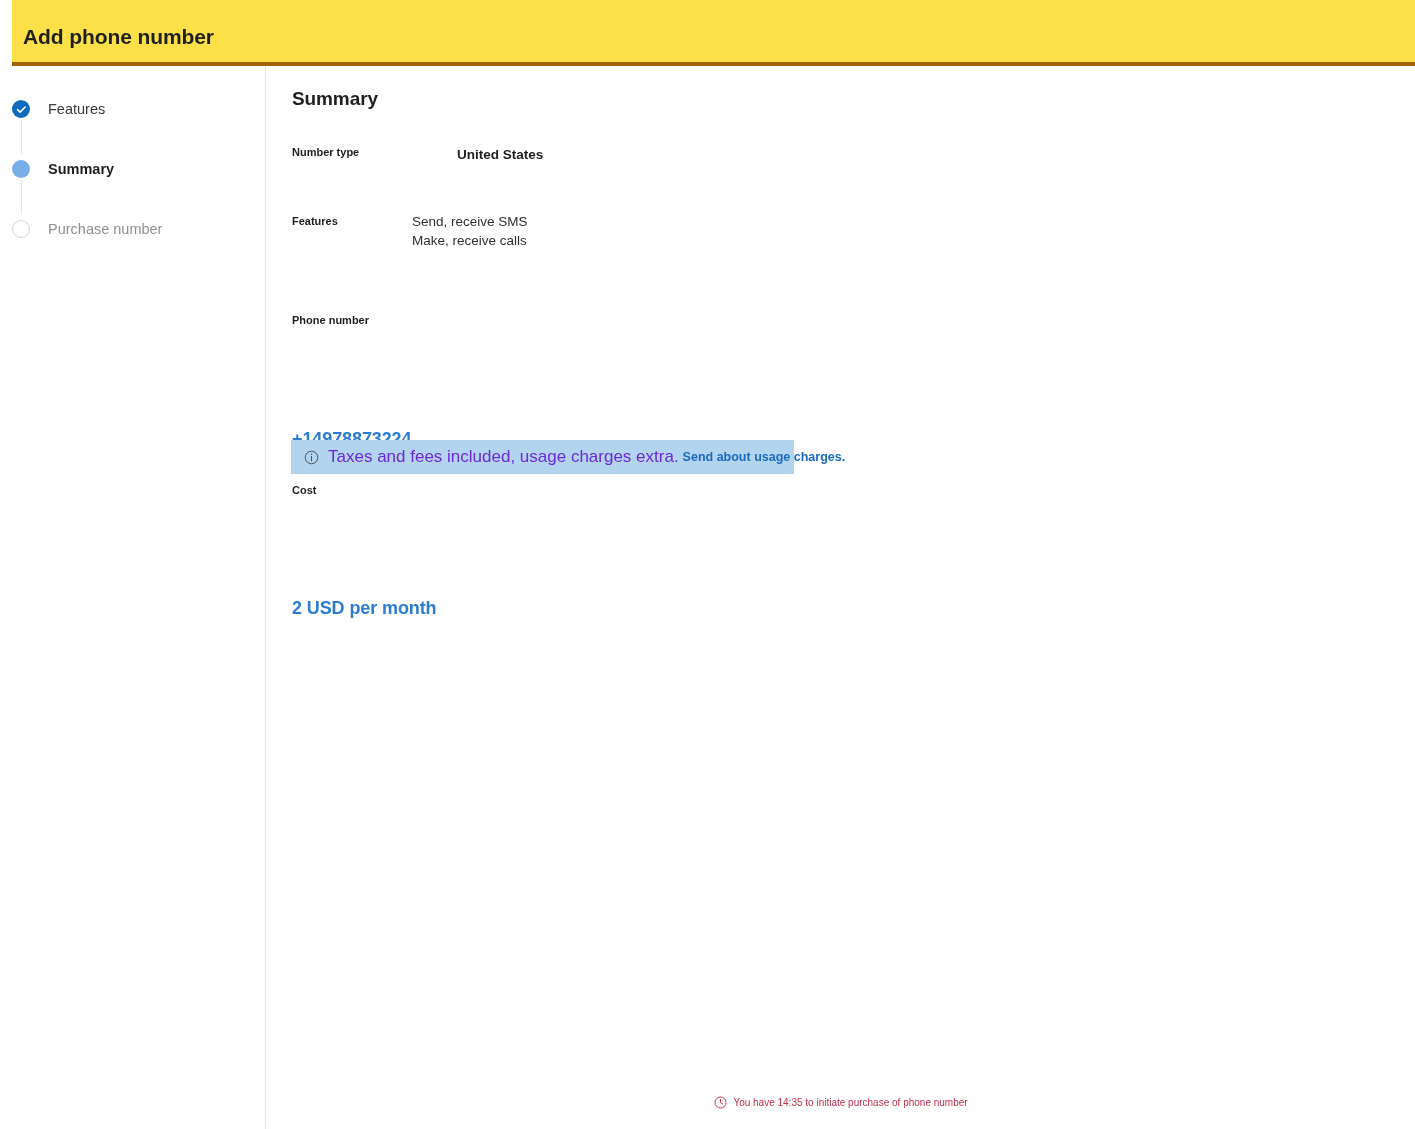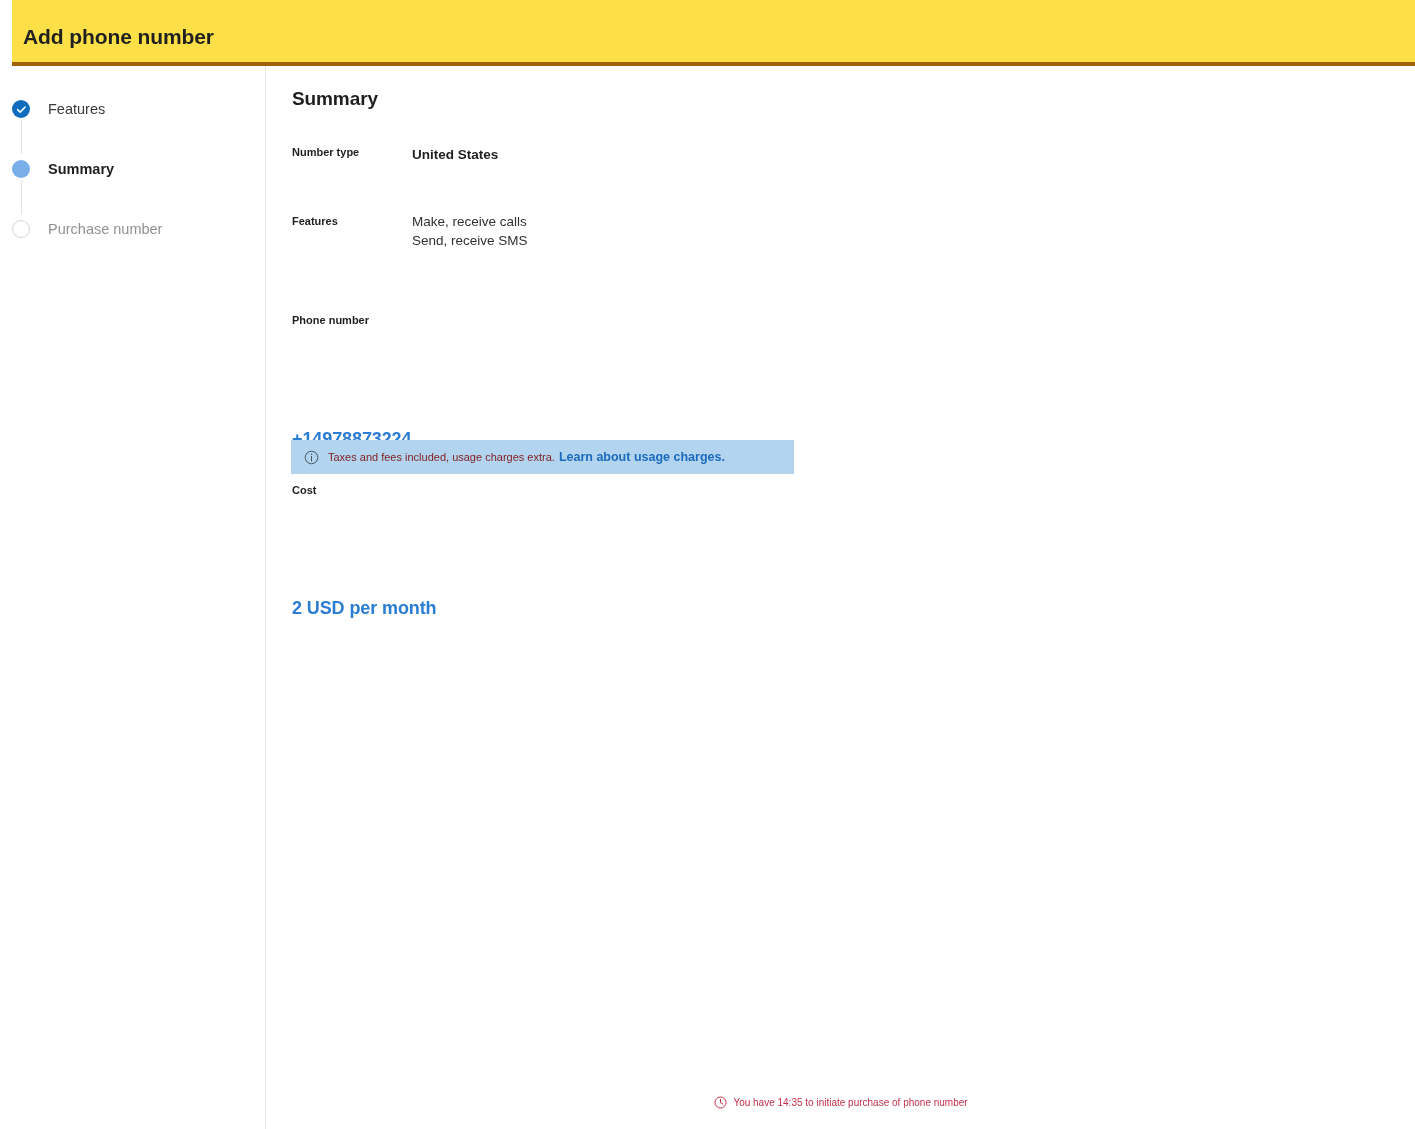--- a/index.html
+++ b/index.html
@@ -151,20 +151,21 @@
   .row-values {
     flex: 1;
     display: flex;
     flex-direction: column;
   }
   .val-strong {
     font-size: 13.5px;
     font-weight: 600;
     color: #201f1e;
     line-height: 24px;
+    margin-left: 45px;
   }
   .val-normal {
     font-size: 13.5px;
     font-weight: 400;
     color: #323130;
     line-height: 19px;
   }
   .val-blue-lg {
     font-size: 18px;
     font-weight: 600;
@@ -196,22 +197,22 @@
   .info-icon {
     flex: 0 0 16px;
     width: 16px;
     height: 16px;
     margin-right: 9px;
     display: flex;
     align-items: center;
     justify-content: center;
   }
   .banner-text {
-    font-size: 11px;
-    color: #7f1d1d;
+    font-size: 17px;
+    color: #6d28d9;
     font-weight: 400;
     white-space: nowrap;
   }
   .banner-link {
     font-size: 12.5px;
     color: #1a6bbd;
     font-weight: 600;
     text-decoration: none;
     margin-left: 4px;
     white-space: nowrap;
@@ -287,22 +288,22 @@
         <div class="row row-number-type">
           <div class="row-label">Number type</div>
           <div class="row-values">
             <span class="val-strong">United States</span>
           </div>
         </div>
 
         <div class="row row-features">
           <div class="row-label">Features</div>
           <div class="row-values">
+            <span class="val-normal">Send, receive SMS</span>
             <span class="val-normal">Make, receive calls</span>
-            <span class="val-normal">Send, receive SMS</span>
           </div>
         </div>
 
         <div class="row row-phone">
           <div class="row-label">Phone number</div>
           <div class="row-values">
             <span class="val-blue-lg">+14978873224</span>
           </div>
         </div>
 
@@ -319,21 +320,21 @@
 
     <div class="info-banner">
       <span class="info-icon">
         <svg width="15" height="15" viewBox="0 0 15 15">
           <circle cx="7.5" cy="7.5" r="6.3" fill="none" stroke="#4a5560" stroke-width="1"></circle>
           <circle cx="7.5" cy="4.3" r="0.75" fill="#4a5560"></circle>
           <path d="M7.5 6.4 L7.5 11.0" stroke="#4a5560" stroke-width="1" stroke-linecap="round"></path>
         </svg>
       </span>
       <span class="banner-text">Taxes and fees included, usage charges extra.</span>
-      <a class="banner-link" href="#">Learn about usage charges.</a>
+      <a class="banner-link" href="#">Send about usage charges.</a>
     </div>
 
     <div class="timer">
       <span class="timer-icon">
         <svg width="13" height="13" viewBox="0 0 13 13">
           <circle cx="6.5" cy="6.5" r="5.5" fill="none" stroke="#c4314b" stroke-width="1"></circle>
           <path d="M6.5 3.4 L6.5 6.7 L8.9 8.0" fill="none" stroke="#c4314b" stroke-width="1" stroke-linecap="round" stroke-linejoin="round"></path>
         </svg>
       </span>
       <span class="timer-text">You have 14:35 to initiate purchase of phone number</span>

